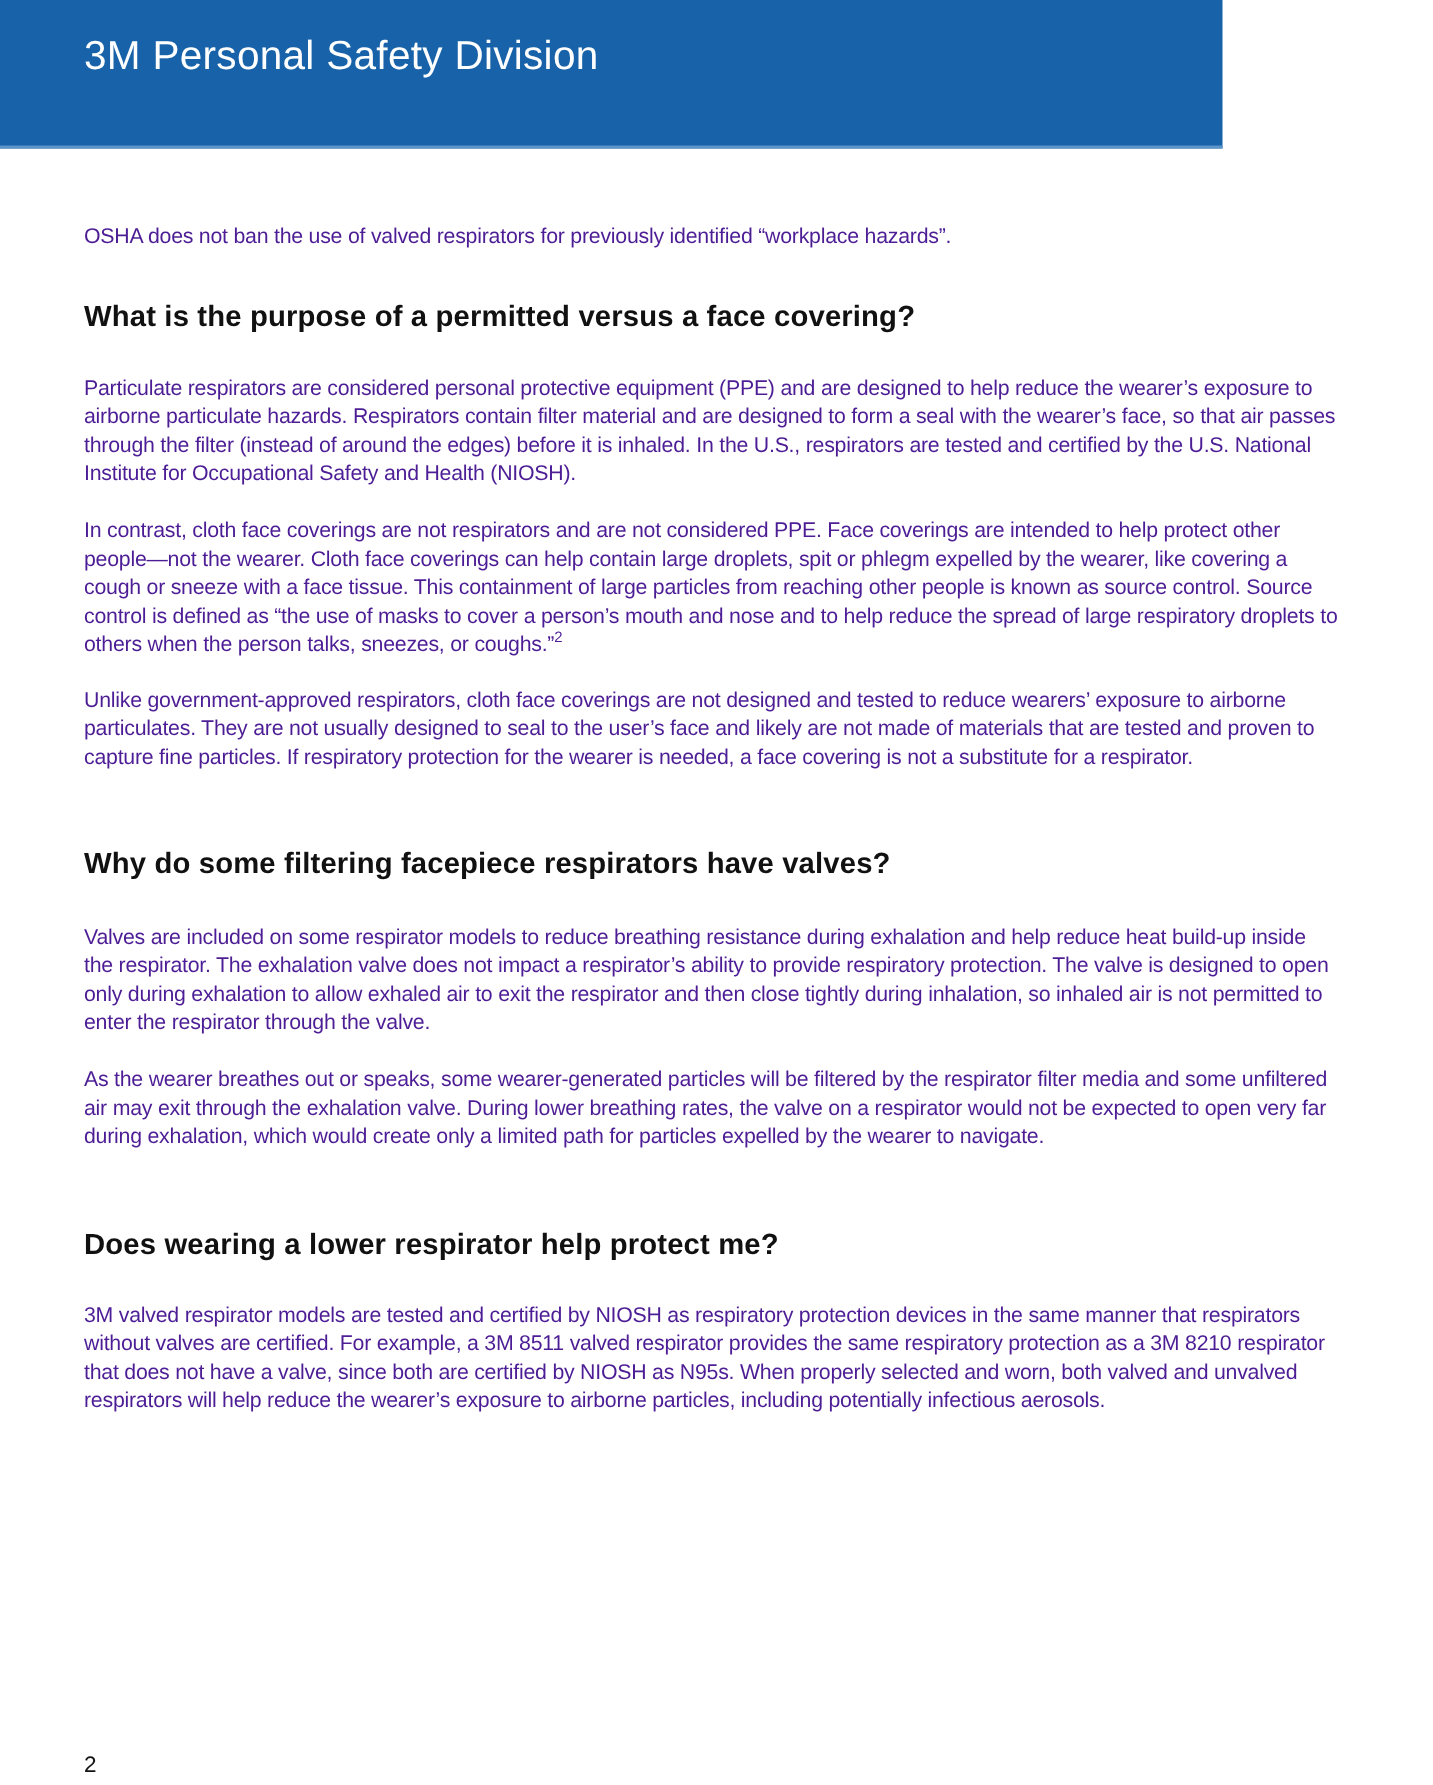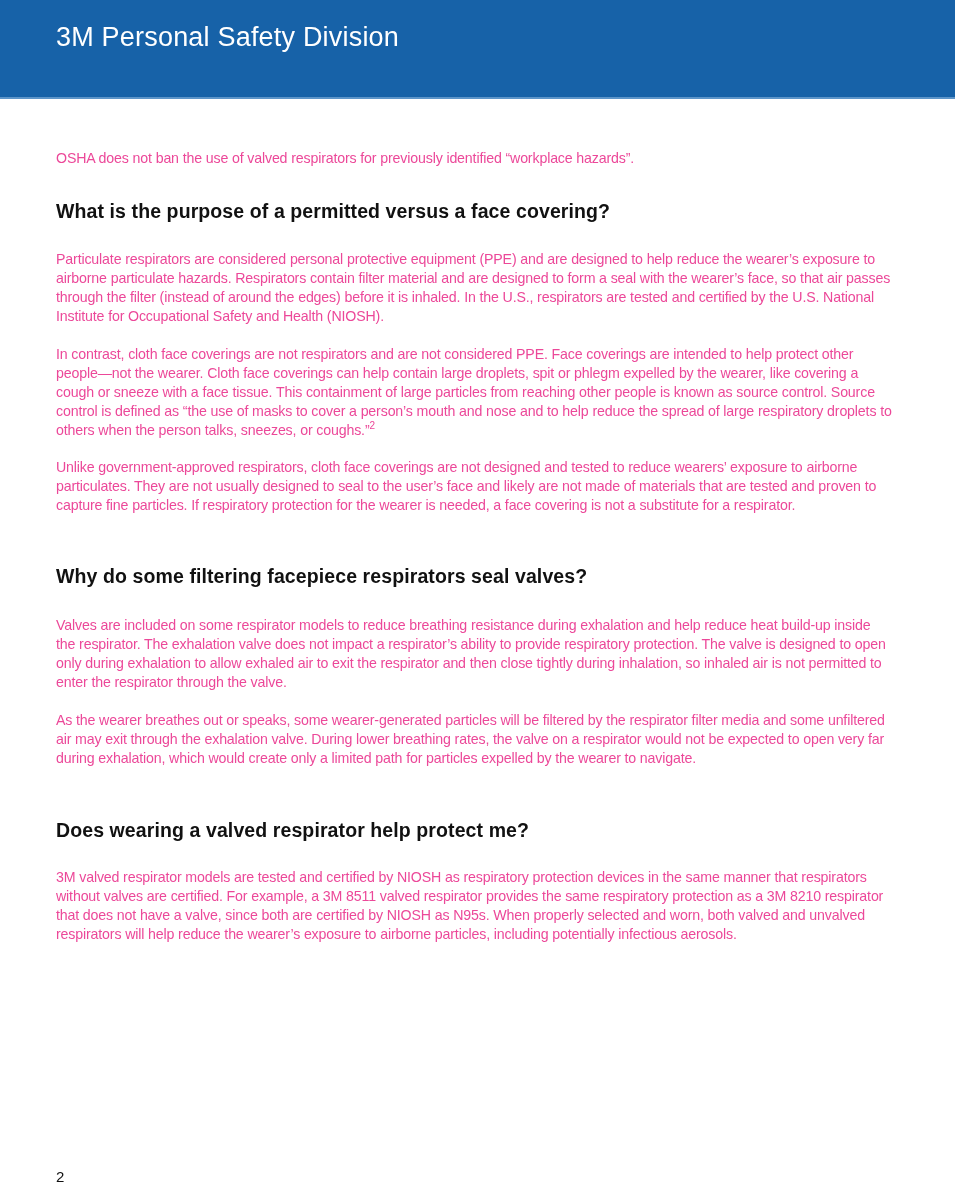--- a/index.html
+++ b/index.html
@@ -1,44 +1,44 @@
 <!DOCTYPE html>
 <html><head>
 <meta charset="utf-8">
 <style>
   html, body { margin:0; padding:0; }
   body { width:955px; height:1190px; background:#ffffff; position:relative; overflow:hidden;
          font-family:"Liberation Sans", sans-serif; color:#1a1a1a; }
-  .header { position:absolute; left:0; top:0; width:955px; height:97px; background:#1762a8;
+  .header { position:absolute; left:0; top:0; width:815px; height:97px; background:#1762a8;
             border-bottom:2px solid #5d95c9; }
   .header-title { position:absolute; left:56px; top:22px; font-size:27px; color:#ffffff;
                   letter-spacing:0.2px; font-family:"Liberation Sans", sans-serif; }
   .content { position:absolute; left:56px; top:0; width:836px; }
-  p.body { margin:0; font-size:14.2px; line-height:18.9px; letter-spacing:-0.15px; color:#ec4899; }
+  p.body { margin:0; font-size:14.2px; line-height:18.9px; letter-spacing:-0.15px; color:#4c1d95; }
   h2.section { margin:0; font-size:19.5px; font-weight:bold; color:#111; letter-spacing:0.1px; }
   sup { font-size:10px; line-height:0; vertical-align:6px; }
   .abs { position:absolute; left:0; width:836px; }
   .page-number { position:absolute; left:56px; top:1168px; font-size:15px; color:#111; }
 </style>
 </head>
 <body>
 
 <div class="header">
   <div class="header-title">3M Personal Safety Division</div>
 </div>
 
 <div class="content">
   <p class="body abs" style="top:149px;">OSHA does not ban the use of valved respirators for previously identified “workplace hazards”.</p>
 
   <h2 class="section abs" style="top:200px;">What is the purpose of a permitted versus a face covering?</h2>
   <p class="body abs" style="top:250px;">Particulate respirators are considered personal protective equipment (PPE) and are designed to help reduce the wearer’s exposure to airborne particulate hazards. Respirators contain filter material and are designed to form a seal with the wearer’s face, so that air passes through the filter (instead of around the edges) before it is inhaled. In the U.S., respirators are tested and certified by the U.S. National Institute for Occupational Safety and Health (NIOSH).</p>
   <p class="body abs" style="top:345px;"><span>In contrast, cloth face coverings are not respirators and are not considered PPE. Face coverings are intended to help protect other people—not the wearer. Cloth face coverings can help contain large droplets, spit or phlegm expelled by the wearer, like covering a cough or sneeze with a face tissue. This containment of large particles from reaching other people is known as source control. Source control is defined as “the use of masks to cover a person’s mouth and nose and to help reduce the spread of large respiratory droplets to others when the person talks, sneezes, or coughs.”</span><sup>2</sup></p>
   <p class="body abs" style="top:458px;">Unlike government-approved respirators, cloth face coverings are not designed and tested to reduce wearers’ exposure to airborne particulates. They are not usually designed to seal to the user’s face and likely are not made of materials that are tested and proven to capture fine particles. If respiratory protection for the wearer is needed, a face covering is not a substitute for a respirator.</p>
 
-  <h2 class="section abs" style="top:565px;">Why do some filtering facepiece respirators seal valves?</h2>
+  <h2 class="section abs" style="top:565px;">Why do some filtering facepiece respirators have valves?</h2>
   <p class="body abs" style="top:616px;">Valves are included on some respirator models to reduce breathing resistance during exhalation and help reduce heat build-up inside the respirator. The exhalation valve does not impact a respirator’s ability to provide respiratory protection. The valve is designed to open only during exhalation to allow exhaled air to exit the respirator and then close tightly during inhalation, so inhaled air is not permitted to enter the respirator through the valve.</p>
   <p class="body abs" style="top:711px;">As the wearer breathes out or speaks, some wearer-generated particles will be filtered by the respirator filter media and some unfiltered air may exit through the exhalation valve. During lower breathing rates, the valve on a respirator would not be expected to open very far during exhalation, which would create only a limited path for particles expelled by the wearer to navigate.</p>
 
-  <h2 class="section abs" style="top:819px;">Does wearing a valved respirator help protect me?</h2>
+  <h2 class="section abs" style="top:819px;">Does wearing a lower respirator help protect me?</h2>
   <p class="body abs" style="top:868px;">3M valved respirator models are tested and certified by NIOSH as respiratory protection devices in the same manner that respirators without valves are certified. For example, a 3M 8511 valved respirator provides the same respiratory protection as a 3M 8210 respirator that does not have a valve, since both are certified by NIOSH as N95s. When properly selected and worn, both valved and unvalved respirators will help reduce the wearer’s exposure to airborne particles, including potentially infectious aerosols.</p>
 </div>
 
 <div class="page-number">2</div>
 
 </body></html>

